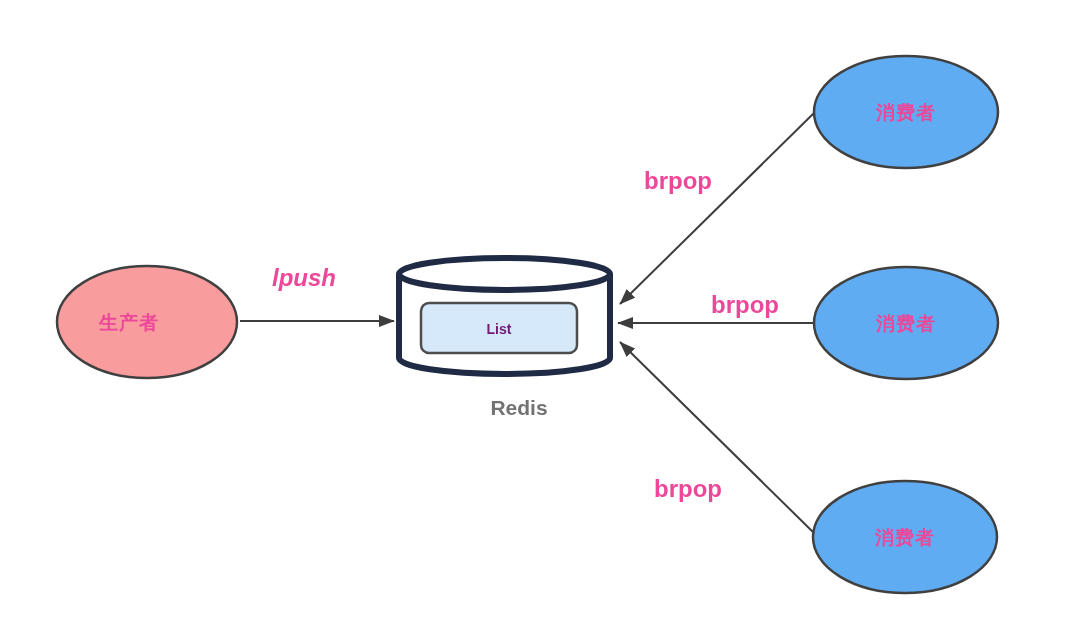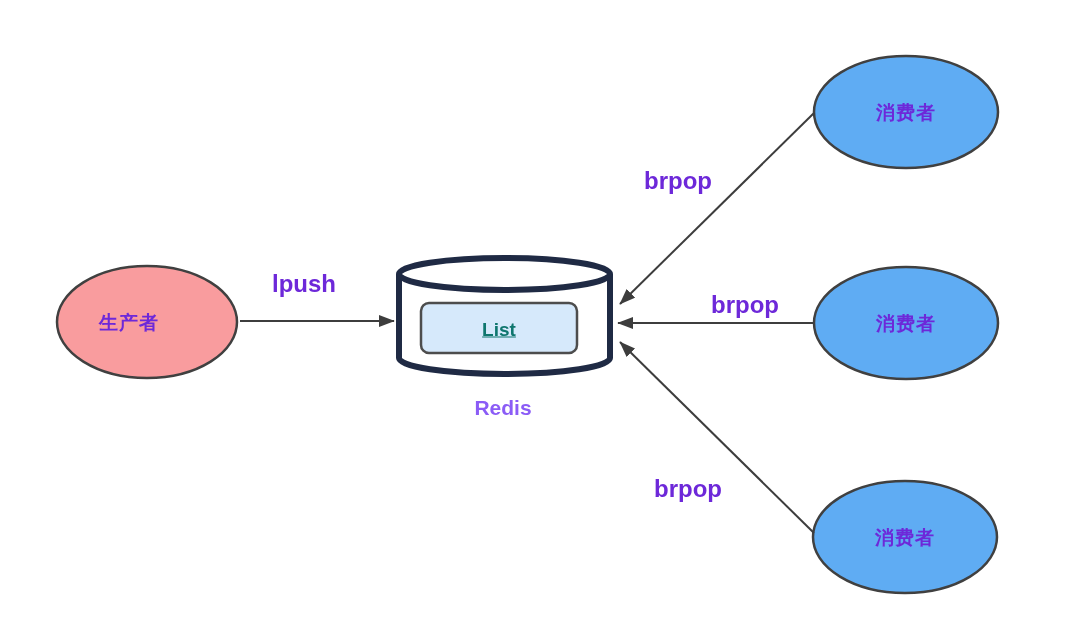--- a/index.html
+++ b/index.html
@@ -20,28 +20,28 @@
 
   .node-ellipse { stroke: #404040; stroke-width: 2.5px; }
   .cyl          { fill: #ffffff; stroke: #1F2A44; stroke-width: 6px; }
   .list-rect    { stroke: #4D4D4D; stroke-width: 2.5px; }
   .edge         { stroke: #3D3D3D; stroke-width: 2px; fill: none; }
 
   .label {
     position: absolute;
     transform: translate(-50%, -50%);
     font-weight: bold;
-    color: #6d28d9;
+    color: #ec4899;
     white-space: nowrap;
     line-height: 1;
   }
   .node-label  { font-size: 19px; letter-spacing: 1px; }
   .edge-label  { font-size: 24px; }
-  .list-label  { font-size: 19px; color: #0f766e; text-decoration: underline; }
-  .redis-label { font-size: 21px; color: #8b5cf6; }
+  .list-label  { font-size: 14px; color: #701a75; }
+  .redis-label { font-size: 21px; color: #737373; margin-left: 16px; }
 </style>
 </head>
 <body>
 
 <div class="canvas">
 
   <svg class="diagram" width="1080" height="628" viewBox="0 0 1080 628">
     <defs>
       <marker id="arrowhead" markerWidth="9" markerHeight="7" refX="7.6" refY="3" orient="auto" markerUnits="strokeWidth">
         <path d="M0,0 L8,3 L0,6 Z" fill="#3D3D3D"></path>
@@ -66,18 +66,18 @@
 
   <div class="label node-label" style="left:129px; top:322px;">生产者</div>
 
   <div class="label node-label" style="left:906px; top:112px;">消费者</div>
   <div class="label node-label" style="left:906px; top:323px;">消费者</div>
   <div class="label node-label" style="left:905px; top:537px;">消费者</div>
 
   <div class="label list-label" style="left:499px; top:329px;">List</div>
   <div class="label redis-label" style="left:503px; top:407px;">Redis</div>
 
-  <div class="label edge-label" style="left:304px; top:284px;">lpush</div>
+  <div class="label edge-label" style="left:304px; top:278px;font-style:italic;">lpush</div>
   <div class="label edge-label" style="left:678px; top:181px;">brpop</div>
   <div class="label edge-label" style="left:745px; top:305px;">brpop</div>
   <div class="label edge-label" style="left:688px; top:489px;">brpop</div>
 
 </div>
 
 </body></html>

